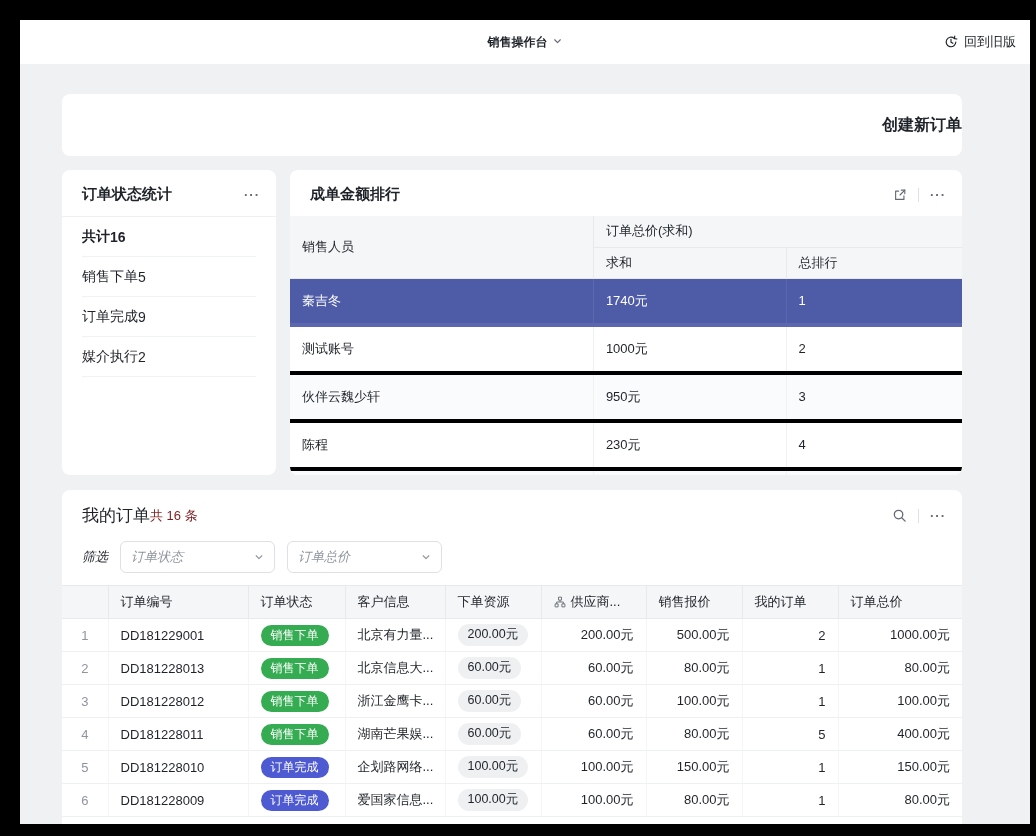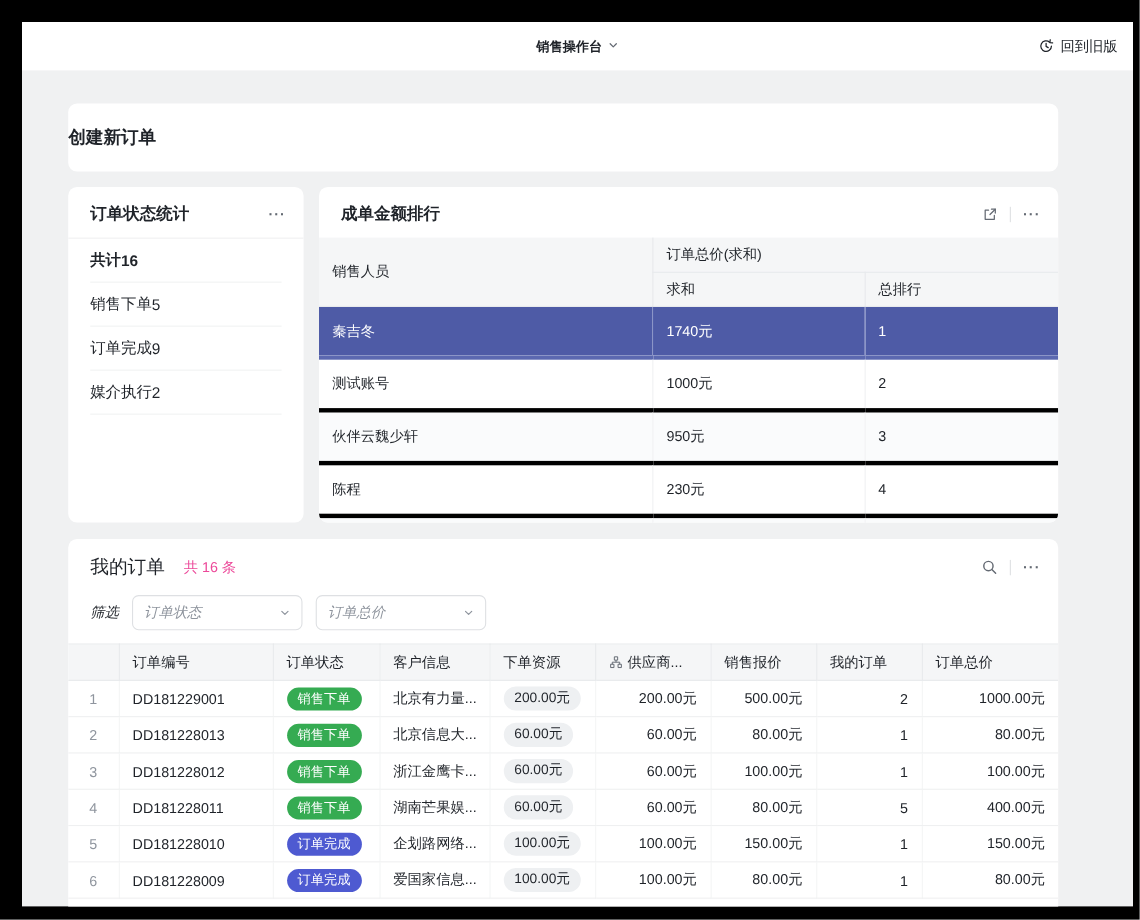--- a/index.html
+++ b/index.html
@@ -12,21 +12,21 @@
 
   
   .topbar { height:44px; background:#fff; position:relative; display:flex; align-items:center; }
   .topbar-title { position:absolute; left:50%; transform:translateX(-50%); display:flex; align-items:center; gap:5px; font-size:12px; font-weight:600; cursor:pointer; }
   .topbar-right { margin-left:auto; display:flex; align-items:center; gap:6px; padding-right:14px; font-size:13px; cursor:pointer; }
 
   .content { height:760px; padding:30px 0 0 42px; overflow:hidden; }
 
   .card { background:#fff; border-radius:8px; overflow:hidden; }
 
-  .create-card { width:900px; height:62px; display:flex; align-items:center; justify-content:flex-start; font-size:16px; font-weight:600; cursor:pointer; }
+  .create-card { width:900px; height:62px; display:flex; align-items:center; justify-content:flex-end; font-size:16px; font-weight:600; cursor:pointer; }
 
   .cards-row { display:flex; gap:14px; margin-top:14px; width:900px; }
   .status-card { width:214px; height:305px; }
   .amount-card { width:215px; height:305px; padding:18px 20px; }
   .ranking-card { flex:1; height:305px; }
 
   .card-head { display:flex; align-items:center; justify-content:space-between; padding:15px 16px 12px 20px; }
   .card-title { font-size:15px; font-weight:600; }
   .status-card .card-head { border-bottom:1px solid #eff0f1; }
   .more-btn { color:#646a73; font-size:13px; font-weight:700; letter-spacing:1px; cursor:pointer; line-height:1; }
@@ -47,21 +47,21 @@
   .rank-table th:last-child { border-right:none; }
   .rank-table td { padding:13px 12px; height:32px; border-right:1px solid #f0f1f3; border-bottom:4px solid #000000; white-space:nowrap; overflow:hidden; }
   .rank-table td:last-child { border-right:none; }
   .rank-table tr.highlight td { background:#4e5ba6; color:#fff; border-color:#5b68b0; }
   .rank-table tr.alt td { background:#fafbfc; }
   .rank-table tr { cursor:pointer; }
 
   .orders-card { margin-top:15px; width:900px; height:372px; }
   .orders-head { display:flex; align-items:center; padding:14px 16px 10px 20px; }
   .orders-title { font-size:17px; font-weight:400; }
-  .orders-count { font-size:13px; color:#ec4899; margin-left:17px; }
+  .orders-count { font-size:13px; color:#7f1d1d; margin-left:0; }
   .orders-head .head-actions { margin-left:auto; }
 
   .filter-row { display:flex; align-items:center; gap:12px; padding:4px 20px 12px;font-style:italic; }
   .filter-label { font-size:13px; }
   .select { width:155px; height:32px; border:1px solid #dee0e3; border-radius:6px; background:#fff; display:flex; align-items:center; justify-content:space-between; padding:0 10px; font-size:13px; color:#8f959e; cursor:pointer; }
 
   .orders-table th { background:#f5f6f7; height:33px; font-weight:400; text-align:left; padding:0 12px; border-top:1px solid #e7e9eb; border-bottom:1px solid #e7e9eb; border-right:1px solid #e7e9eb; white-space:nowrap; overflow:hidden; }
   .orders-table th:last-child { border-right:none; }
   .orders-table td { height:33px; padding:0 12px; border-bottom:1px solid #eff0f1; border-right:1px solid #f4f5f6; white-space:nowrap; overflow:hidden; }
   .orders-table td:last-child { border-right:none; }

